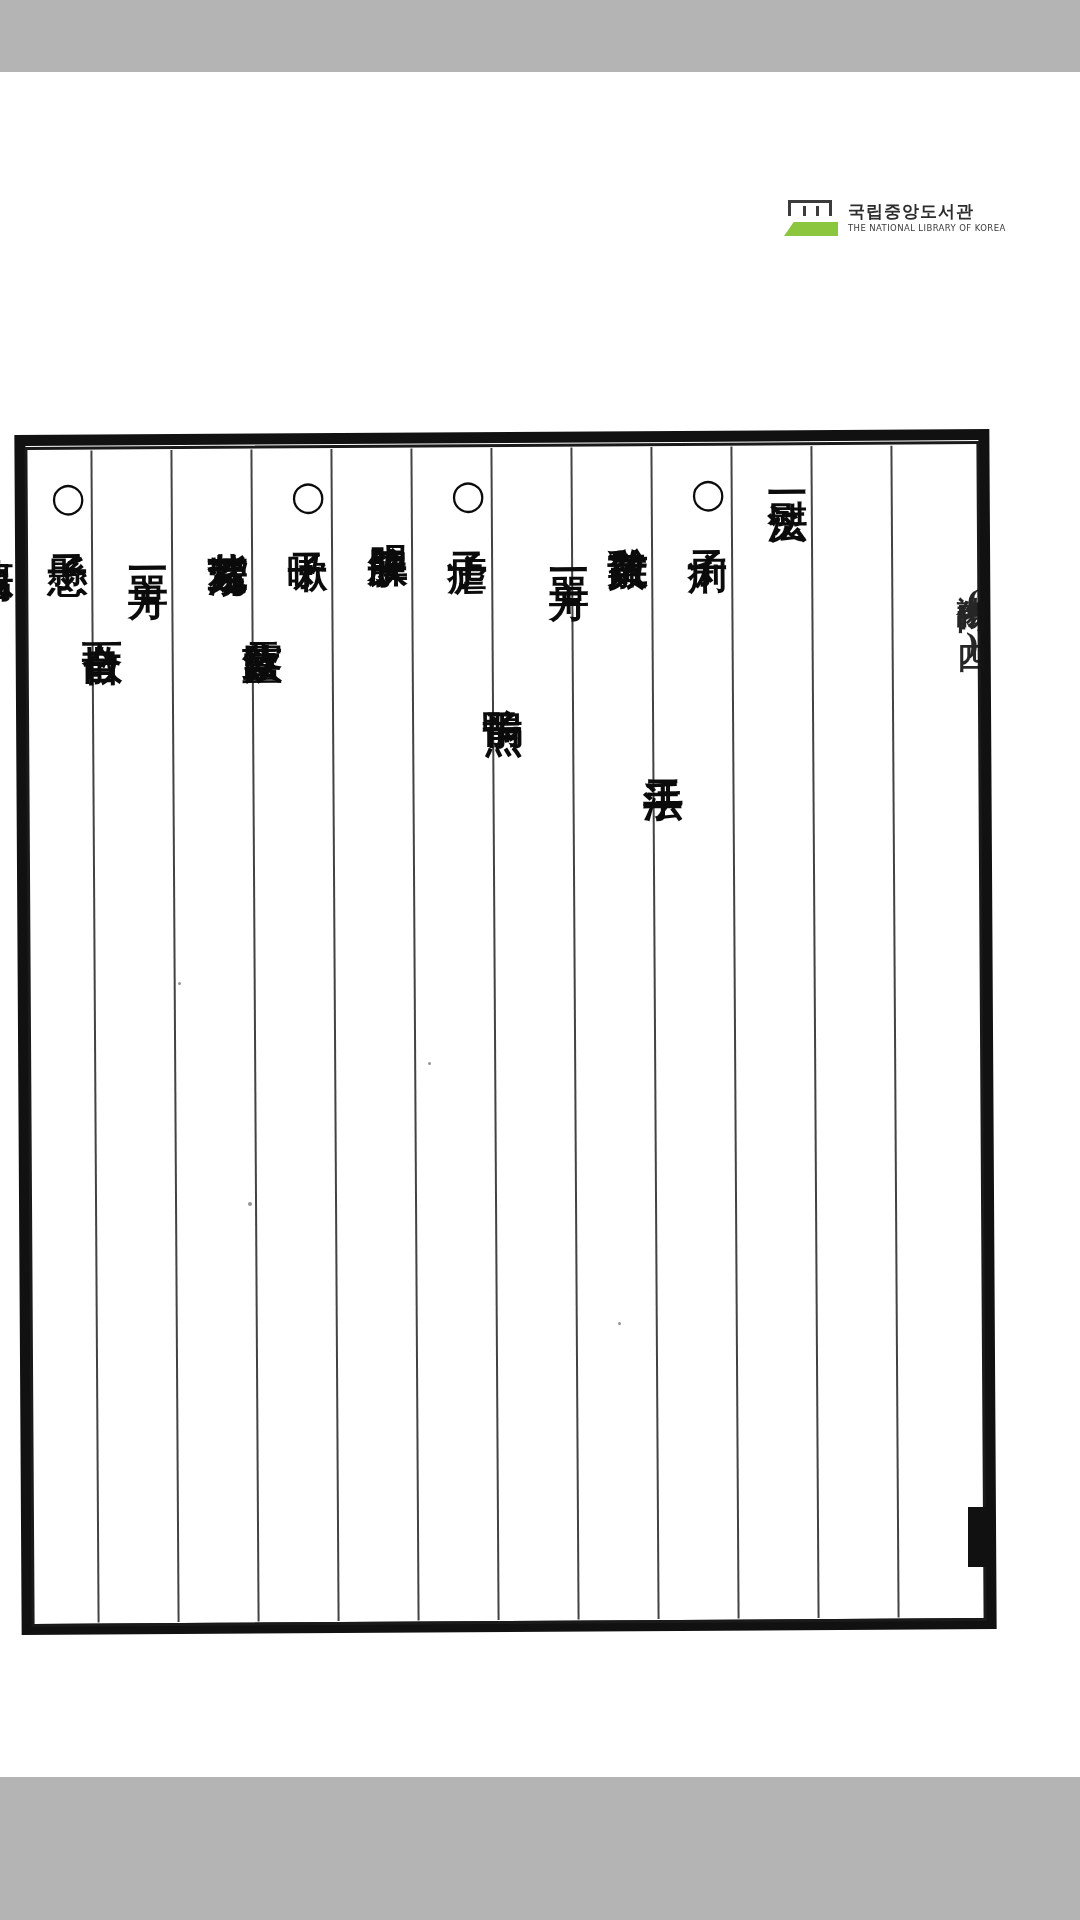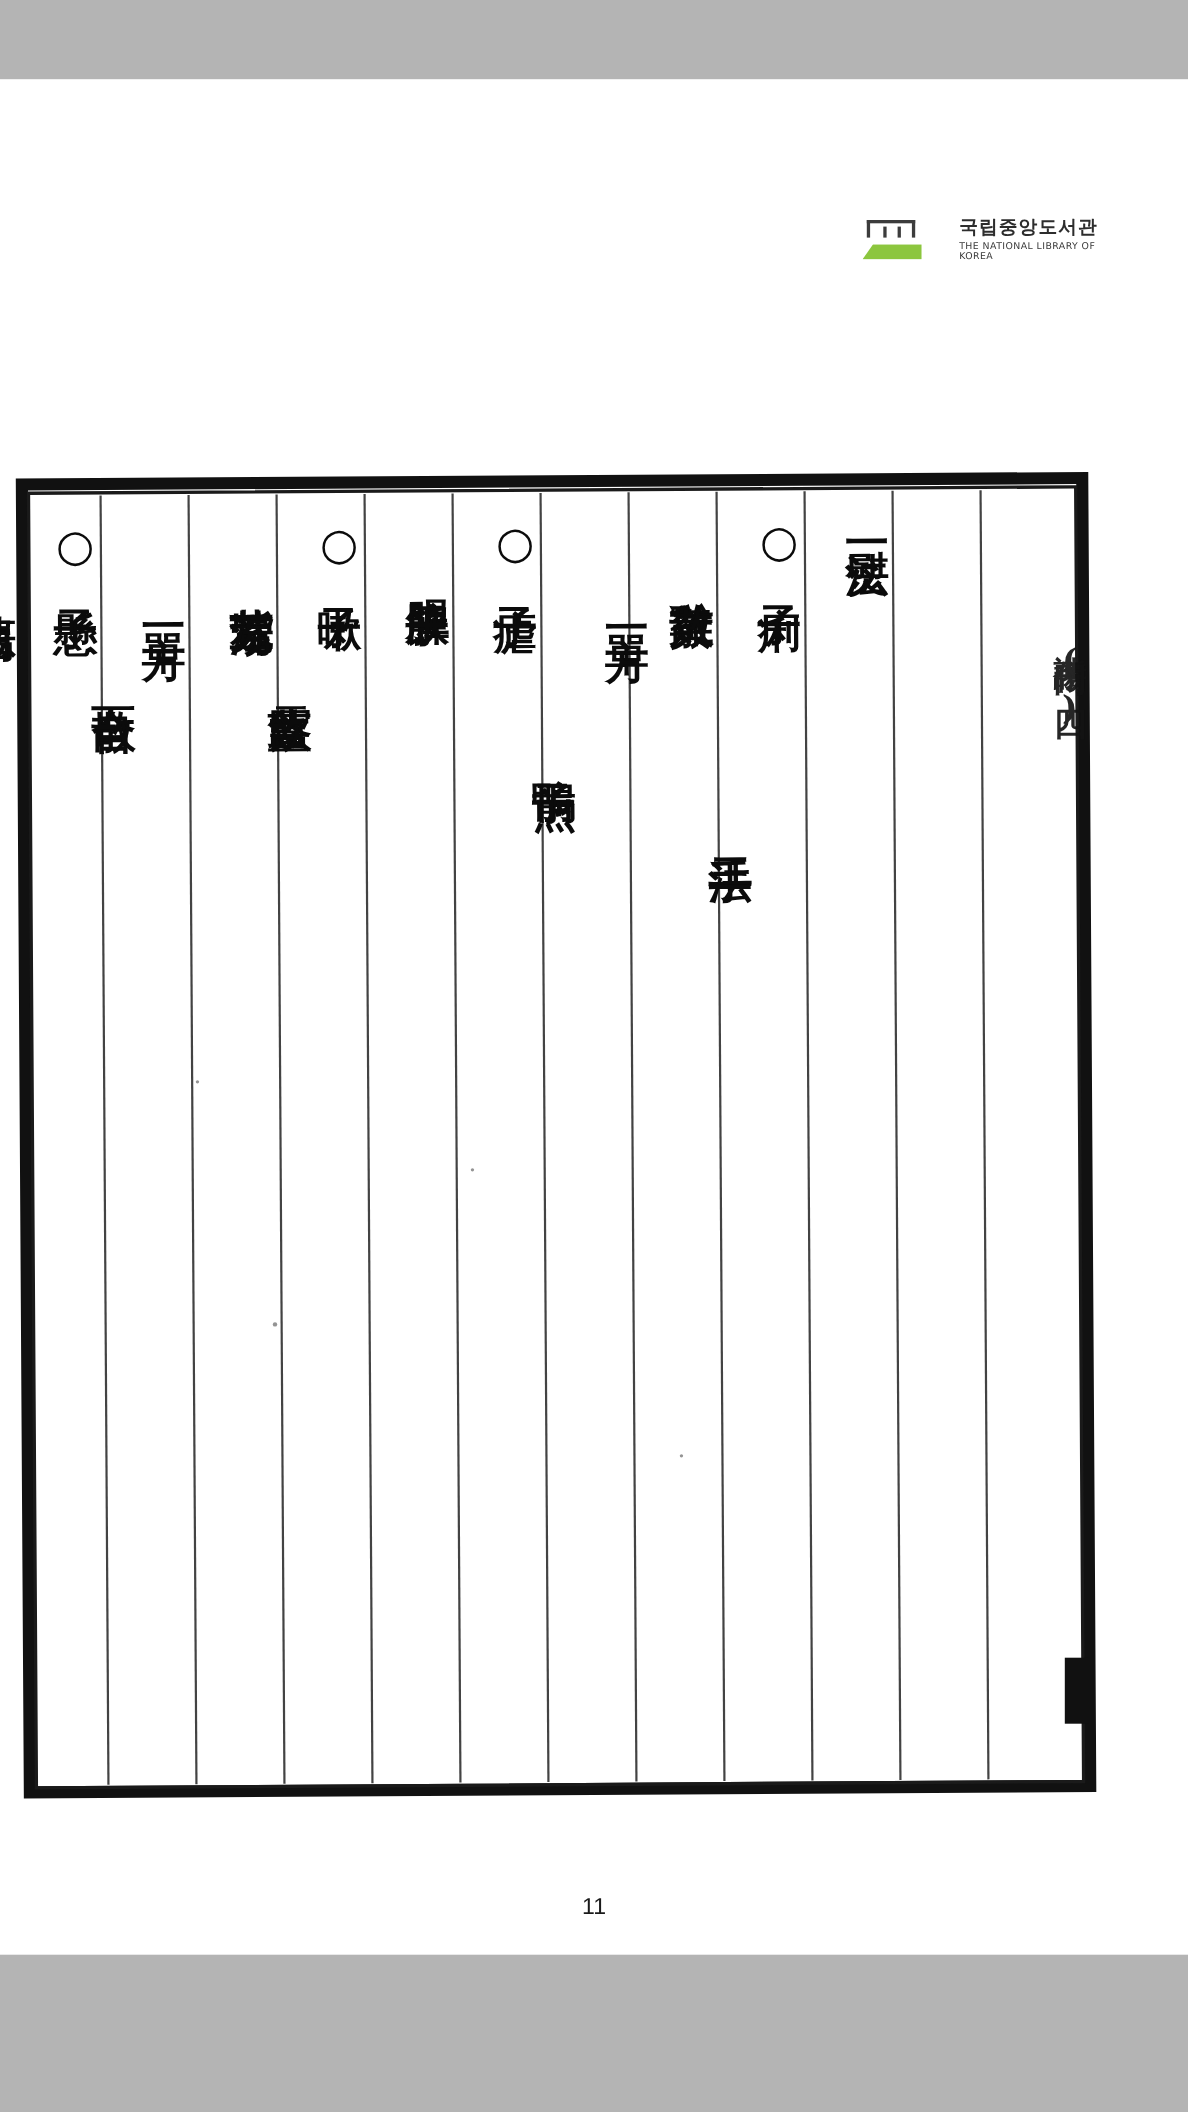--- a/index.html
+++ b/index.html
@@ -72,21 +72,20 @@
     left: 0; bottom: 2px;
     width: 54px; height: 14px;
     background: #8cc63e;
     clip-path: polygon(0% 100%, 18% 0%, 100% 0%, 100% 100%);
   }
   .logo-text {
     display: flex;
     flex-direction: column;
     justify-content: center;
     line-height: 1;
-    margin-left: 24px;
   }
   .logo-ko {
     font-size: 17px;
     font-weight: bold;
     color: #2d2d2d;
     letter-spacing: 1px;
   }
   .logo-en {
     font-size: 8.5px;
     color: #3a3a3a;
@@ -319,16 +318,15 @@
       <div class="spine">諸傷門(四)</div>
       <div class="spine-mark"></div>
 
       <span class="speck" style="left:240px;top:780px;width:4px;height:4px;"></span>
       <span class="speck" style="left:420px;top:640px;width:3px;height:3px;"></span>
       <span class="speck" style="left:610px;top:900px;width:3px;height:3px;"></span>
       <span class="speck" style="left:170px;top:560px;width:3px;height:3px;"></span>
 
     </div>
 
-    <div class="page-number">11</div>
 
   </div>
 </div>
 
 </body></html>

